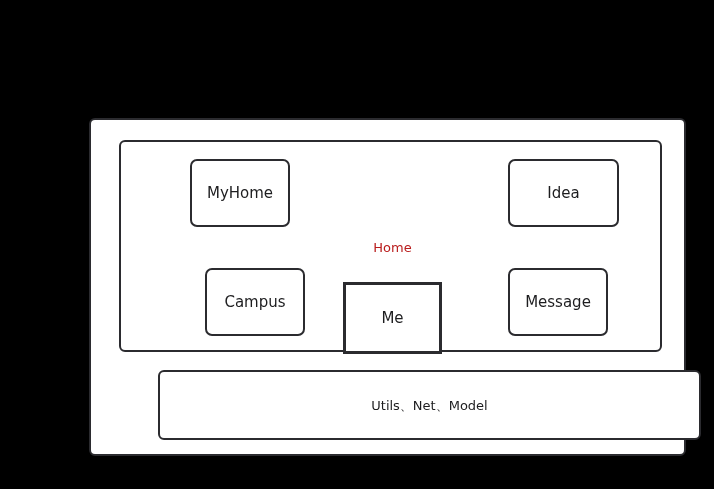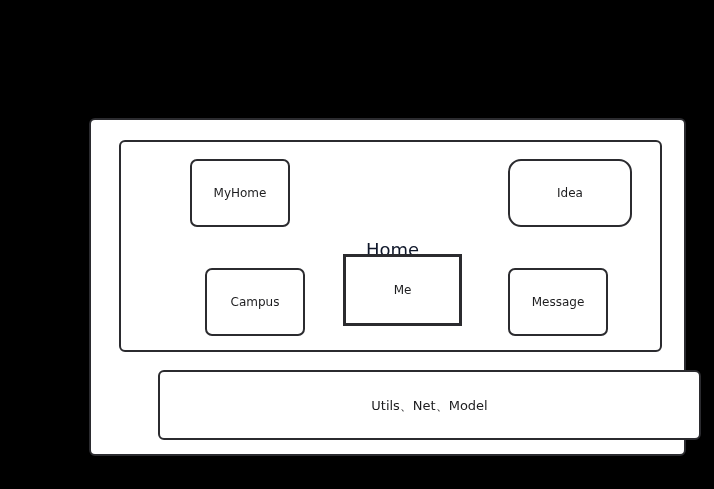--- a/index.html
+++ b/index.html
@@ -65,42 +65,42 @@
     align-items: center;
     justify-content: center;
   }
   .module.sharp {
     border-radius: 0;
     border-width: 3px;
   }
 
   
   .mod-myhome  { left: 69px;  top: 17px;  width: 100px; height: 68px; }
-  .mod-idea    { left: 387px; top: 17px;  width: 124px; height: 68px; border-radius: 13px; }
+  .mod-idea    { left: 387px; top: 17px;  width: 111px; height: 68px; }
   
   .mod-campus  { left: 84px;  top: 126px; width: 100px; height: 68px; }
-  .mod-me      { left: 222px; top: 112px; width: 119px;  height: 72px; }
+  .mod-me      { left: 222px; top: 140px; width: 99px;  height: 72px; }
   .mod-message { left: 387px; top: 126px; width: 100px; height: 68px; align-items: center; }
 
   .module-label {
-    font-size: 12px;
+    font-size: 15px;
     color: #1d1d1f;
     line-height: 1;
     white-space: nowrap;
   }
 
   
   .layer-caption {
     position: absolute;
     left: 222px;
     top: 99px;
     width: 99px;
     text-align: center;
-    font-size: 18px;
-    color: #0f172a;
+    font-size: 13px;
+    color: #b91c1c;
     line-height: 1;
     white-space: nowrap;
   }
 
   .base-label {
     font-size: 13px;
     color: #1d1d1f;
     line-height: 1;
     white-space: nowrap;
   }

